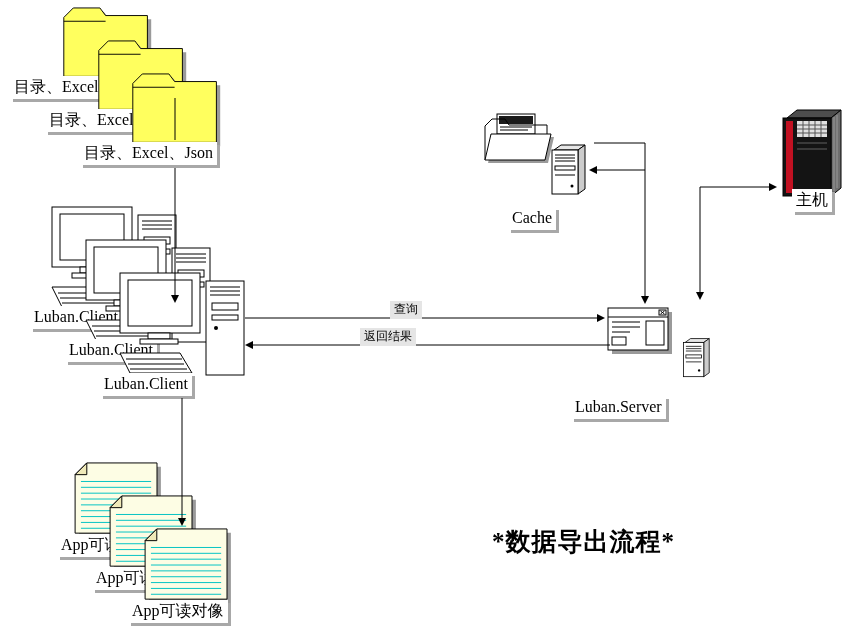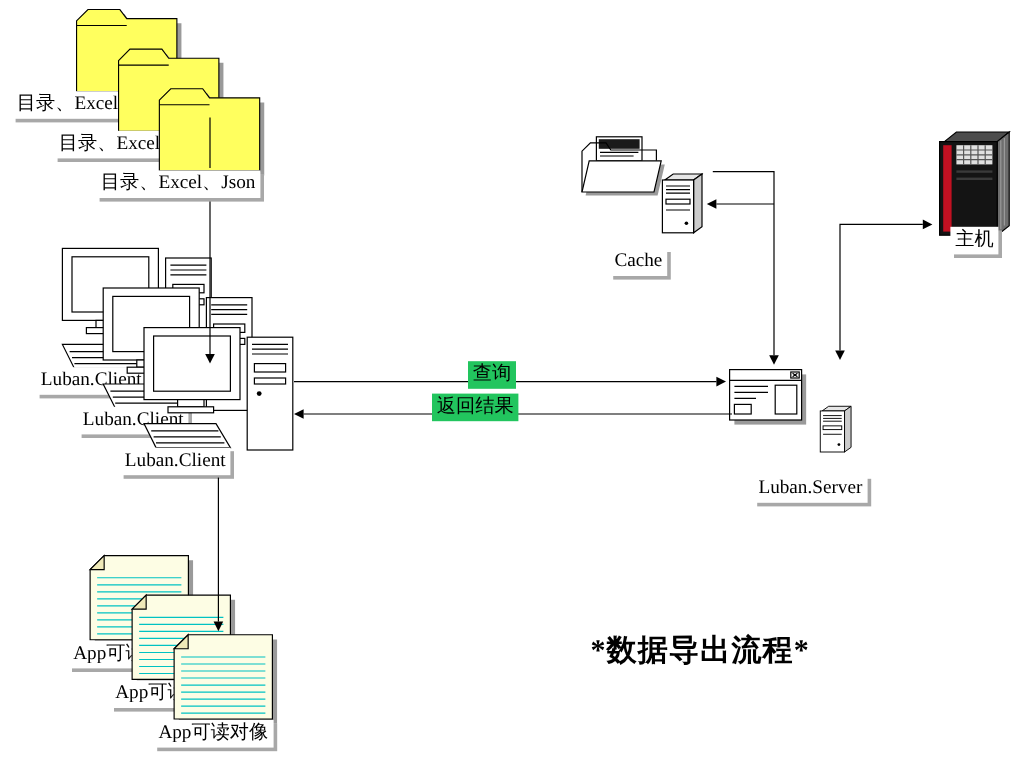--- a/index.html
+++ b/index.html
@@ -6,21 +6,21 @@
   html,body { background:#fff; }
   body { font-family:"Liberation Serif", serif; color:#000; }
   .canvas { position:relative; width:848px; height:643px; background:#fff; overflow:hidden; }
   .icon { position:absolute; }
   .defs { position:absolute; width:0; height:0; overflow:hidden; }
   .label {
     position:absolute; font-size:16px; line-height:1.3; background:#fff;
     padding:1px 4px; white-space:nowrap; box-shadow:3px 3px 0 #a8a8a8;
   }
   .edge-label {
-    position:absolute; font-size:16px; line-height:1.3; background:#22c55e;
+    position:absolute; font-size:12px; line-height:1.3; background:#e5e5e5;
     padding:1px 4px; white-space:nowrap;
   }
   .title {
     position:absolute; font-size:25px; font-weight:bold; letter-spacing:1px;
     white-space:nowrap;
   }
   .connectors { position:absolute; left:0; top:0; pointer-events:none; }
 </style>
 </head>
 <body>
@@ -132,21 +132,21 @@
       <use href="#sym-host"></use>
     </svg>
   <div class="label" style="left:792px;top:189px">主机</div>
 
   <svg class="icon" style="left:606px;top:306px;width:66px;height:48px">
       <use href="#sym-window"></use>
     </svg>
   <svg class="icon" style="left:682px;top:337px;width:28px;height:42px">
       <use href="#sym-server"></use>
     </svg>
-  <div class="label" style="left:628px;top:396px">Luban.Server</div>
+  <div class="label" style="left:571px;top:396px">Luban.Server</div>
 
   <svg class="icon" style="left:73px;top:461px;width:90px;height:78px">
       <use href="#sym-note"></use>
     </svg>
   <div class="label" style="left:57px;top:534px">App可读对像</div>
   <svg class="icon" style="left:108px;top:494px;width:90px;height:78px">
       <use href="#sym-note"></use>
     </svg>
   <div class="label" style="left:92px;top:567px">App可读对像</div>
   <svg class="icon" style="left:143px;top:527px;width:90px;height:78px">

